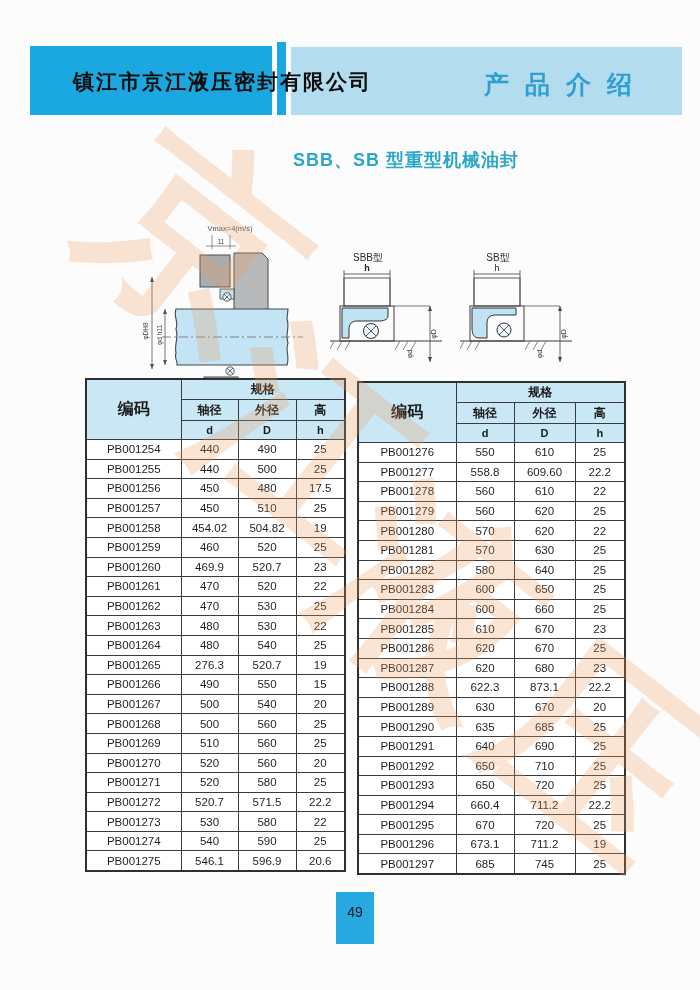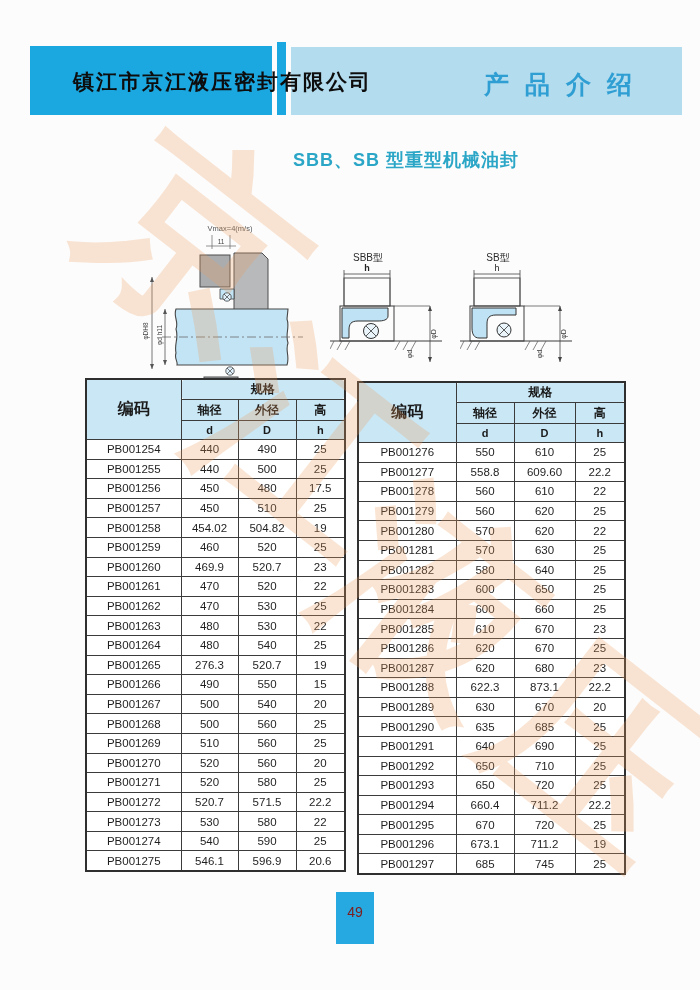--- a/index.html
+++ b/index.html
@@ -45,21 +45,21 @@
         padding:0;overflow:hidden;white-space:nowrap;}
   table.spec thead th{background:#c9e7f5;font-weight:700;}
   th.h-code{font-size:16px;}
   th.h-spec{font-size:12px;height:19px;border-radius:6px;}
   th.h-sub{font-size:12px;height:20px;}
   th.h-letter{font-size:11px;font-weight:400;height:18px;background:#c9e7f5;}
   table.spec tbody td{height:18.6px;font-size:11.5px;color:#1f1f1f;background:#fff;}
 
   
   .page-num{position:absolute;left:336px;top:892px;width:38px;height:52px;background:#25a9e0;
-        color:#7f1d1d;font-size:14px;text-align:center;padding-top:12px;box-sizing:border-box;z-index:3;}
+        color:#0f172a;font-size:14px;text-align:center;padding-top:12px;box-sizing:border-box;z-index:3;}
 </style>
 </head>
 <body>
 
 <div class="page">
 
   <div class="hdr-dark"></div>
   <div class="hdr-stripe"></div>
   <div class="hdr-light"></div>
   <div class="company-name">镇江市京江液压密封有限公司</div>

